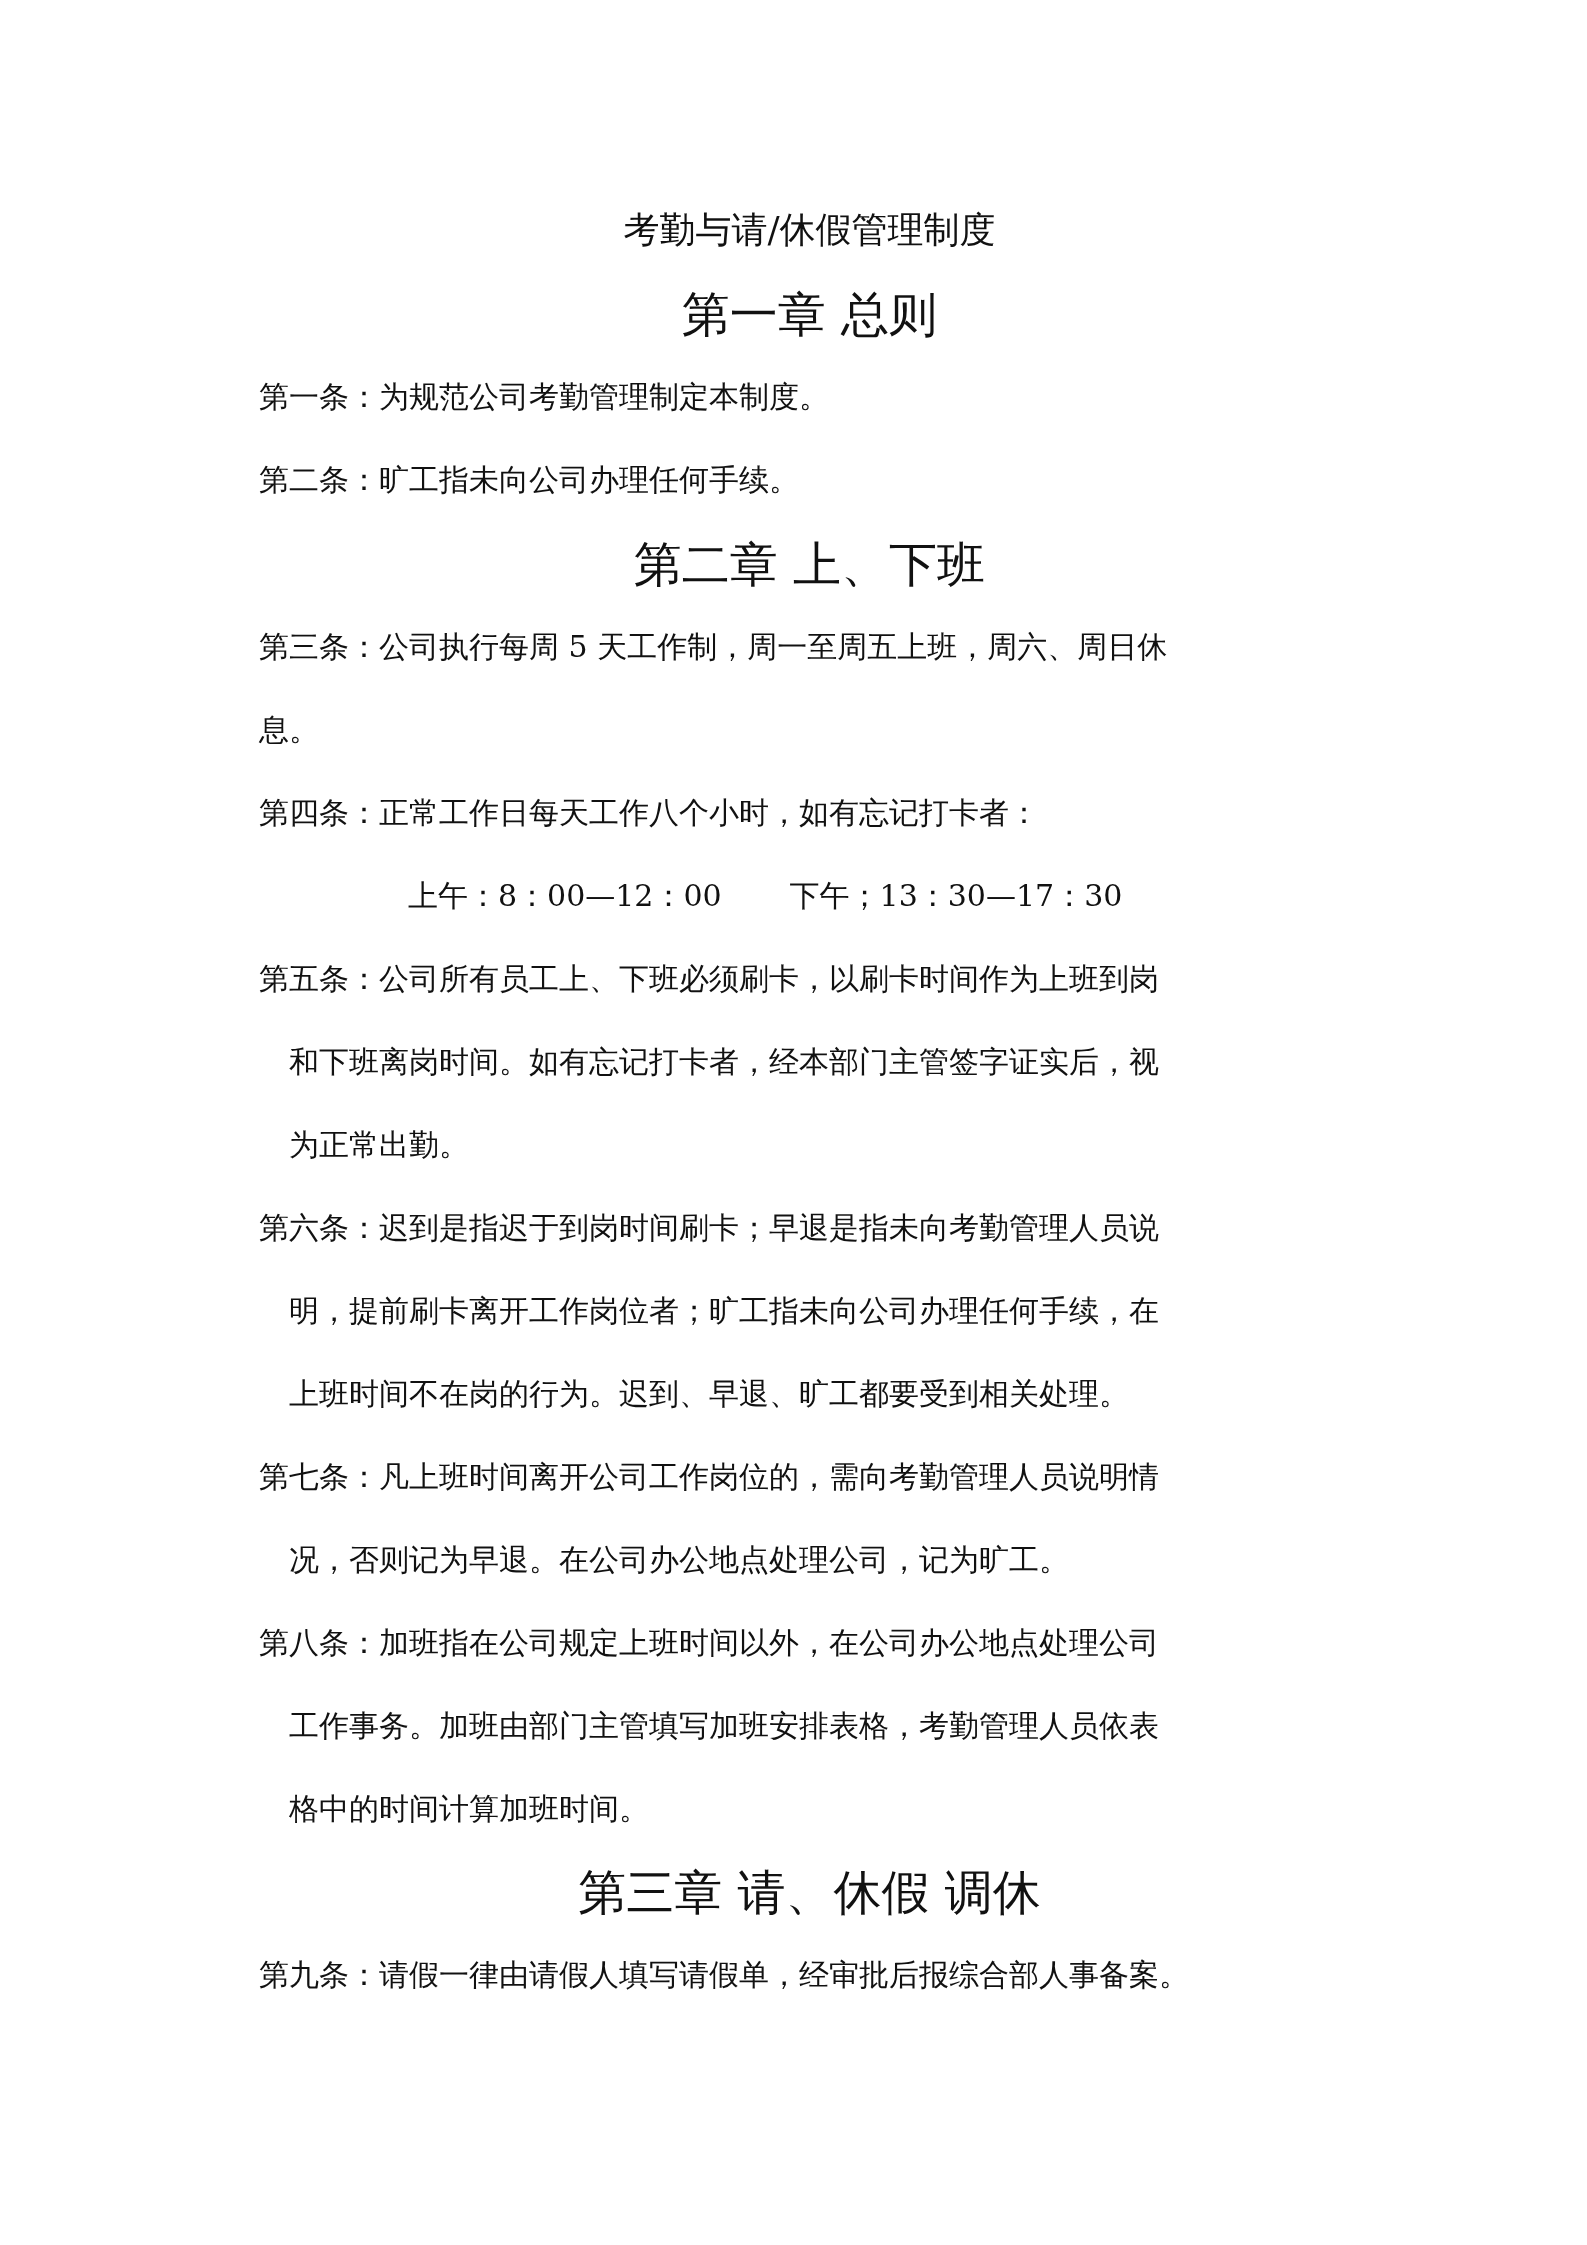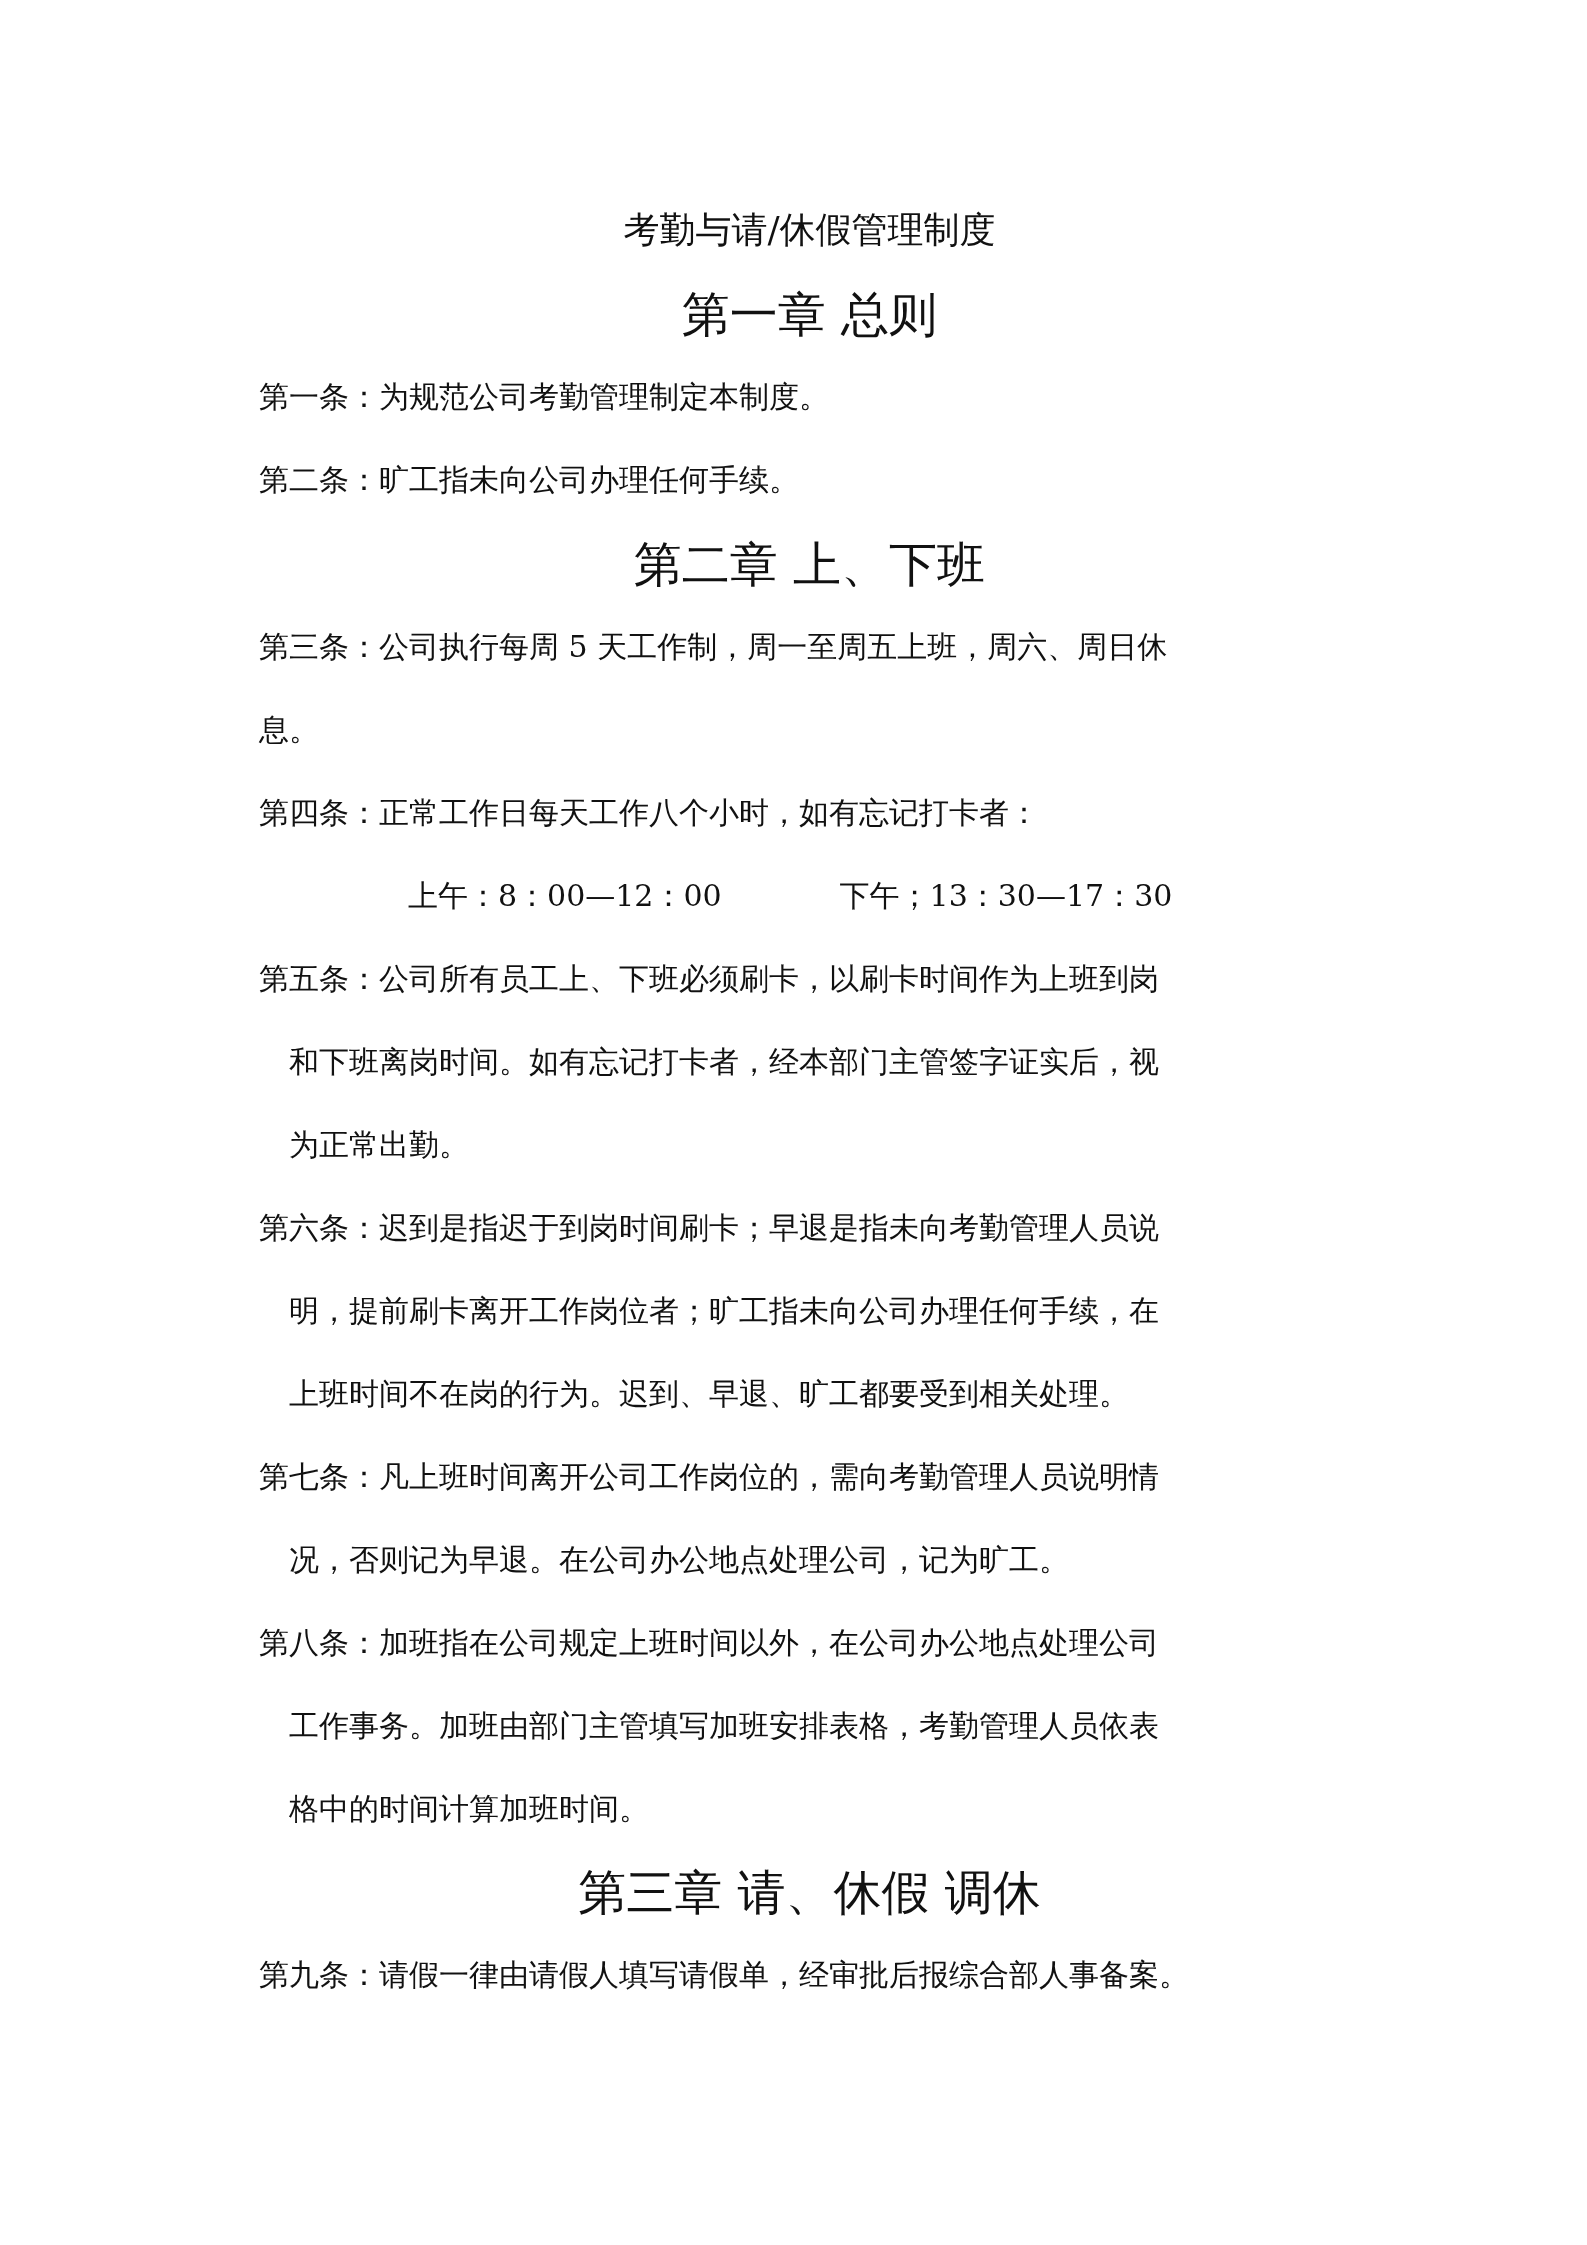--- a/index.html
+++ b/index.html
@@ -7,21 +7,21 @@
          font-family: "DejaVu Serif", "Liberation Serif", serif; color: #111111; }
   .page { position: absolute; left: 16px; top: 0; width: 1587px; height: 2150px; }
   .line { position: absolute; white-space: nowrap; font-size: 30px; line-height: 40px; letter-spacing: 0px; }
   .center { left: 0; width: 1587px; text-align: center; }
   .title { font-size: 36px; }
   .chapter { font-size: 48px; }
   .l0 { left: 243px; }
   .l1 { left: 273px; }
   .sched { left: 392px; }
   .sched span { display: inline-block; }
-  .sched .pm { margin-left: 118px; }
+  .sched .pm { margin-left: 68px; }
 </style>
 </head>
 <body>
 
 <div class="page">
 
   <div class="line center title" style="top:210px;">考勤与请/休假管理制度</div>
 
   <div class="line center chapter" style="top:294px;">第一章  总则</div>
   <div class="line l0" style="top:377px;">第一条：为规范公司考勤管理制定本制度。</div>

